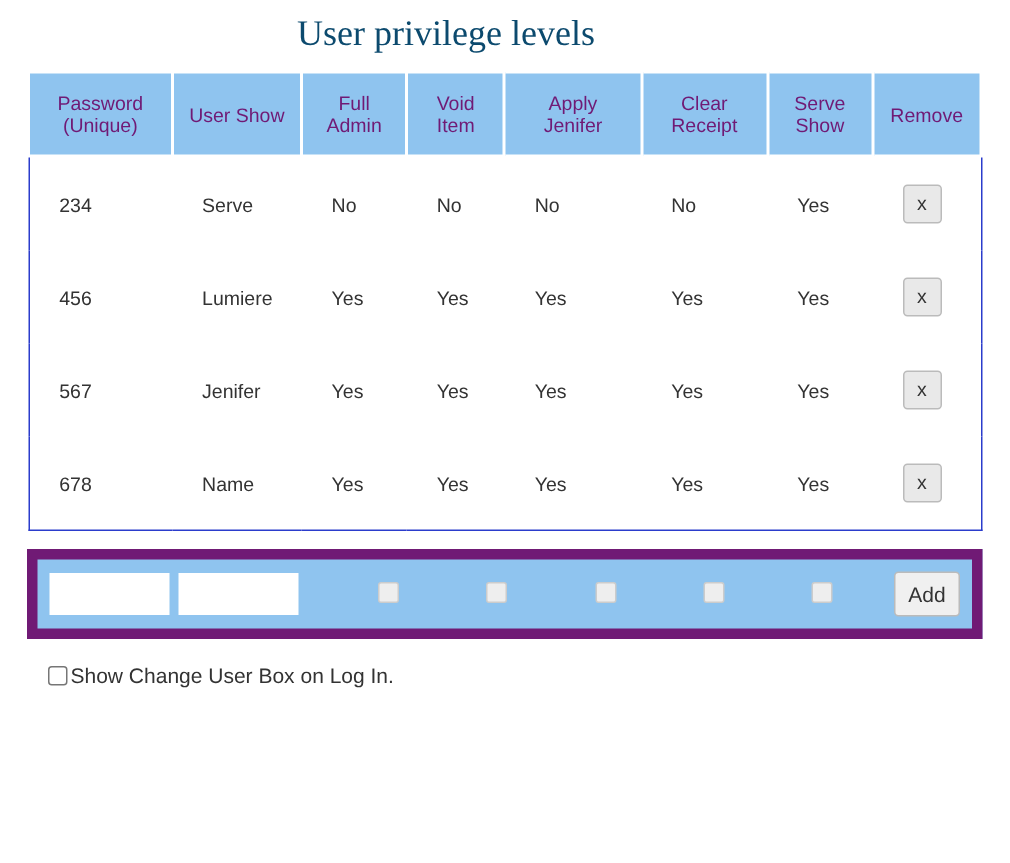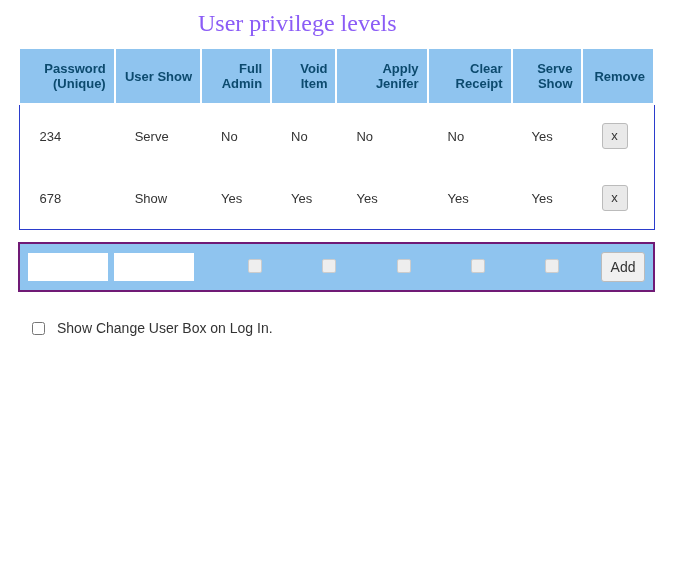--- a/index.html
+++ b/index.html
@@ -11,34 +11,34 @@
       padding: 10px 18px;
       width: 673px;
     }
     .title {
       font-family: Georgia, 'Times New Roman', serif;
       font-size: 24px;
       font-weight: normal;
       text-align: left;
       padding-left: 180px;
       margin-bottom: 10px;
-      color: #8b5cf6;
+      color: #0c4a6e;
     }
     .main-table {
       width: 100%;
       border-collapse: collapse;
       border: 1px solid #2b3ccc;
       table-layout: fixed;
     }
     .main-table th {
       background: #8fc4ef;
-      color: #0c4a6e;
-      font-size: 13px;
-      font-weight: bold;
-      text-align: right;
+      color: #701a75;
+      font-size: 13px;
+      font-weight: normal;
+      text-align: center;
       padding: 12px 8px;
       border: 2px solid #fff;
     }
     .main-table td {
       padding: 18px 20px;
       font-size: 13px;
       color: #333;
       text-align: left;
     }
     .remove-col { width: 62px; text-align:center; }
@@ -52,21 +52,21 @@
       font-size: 13px;
       color: #333;
       cursor: pointer;
       text-align:center;
       line-height:24px;
       padding:0;
     }
     .add-row {
       width: 100%;
       background: #8fc4ef;
-      border: 2px solid #701a75;
+      border: 7px solid #701a75;
       margin-top: 12px;
       padding: 8px;
       display: flex;
       align-items: center;
     }
     .add-input {
       width: 80px;
       height: 28px;
       border: none;
       background: #fff;
@@ -90,25 +90,25 @@
       height: 30px;
       background: #f0f0f0;
       border: 1px solid #bbb;
       border-radius: 3px;
       font-size: 14px;
       color: #333;
       cursor: pointer;
       margin-left: 12px;
     }
     .option-row {
-      margin-top: 28px;
+      margin-top: 16px;
       font-size: 14px;
       display: flex;
       align-items: center;
-      gap: 12px;
+      gap: 2px;
       padding-left: 14px;
     }
     .option-check {
       width: 13px;
       height: 13px;
       cursor: pointer;
     }
   </style>
 </head>
 <body>
@@ -143,22 +143,42 @@
       <td>234</td>
       <td>Serve</td>
       <td>No</td>
       <td>No</td>
       <td>No</td>
       <td>No</td>
       <td>Yes</td>
       <td class="remove-col"><button class="remove-btn">x</button></td>
     </tr>
     <tr>
+      <td>456</td>
+      <td>Lumiere</td>
+      <td>Yes</td>
+      <td>Yes</td>
+      <td>Yes</td>
+      <td>Yes</td>
+      <td>Yes</td>
+      <td class="remove-col"><button class="remove-btn">x</button></td>
+    </tr>
+    <tr>
+      <td>567</td>
+      <td>Jenifer</td>
+      <td>Yes</td>
+      <td>Yes</td>
+      <td>Yes</td>
+      <td>Yes</td>
+      <td>Yes</td>
+      <td class="remove-col"><button class="remove-btn">x</button></td>
+    </tr>
+    <tr>
       <td>678</td>
-      <td>Show</td>
+      <td>Name</td>
       <td>Yes</td>
       <td>Yes</td>
       <td>Yes</td>
       <td>Yes</td>
       <td>Yes</td>
       <td class="remove-col"><button class="remove-btn">x</button></td>
     </tr>
   </tbody>
 </table>
 

